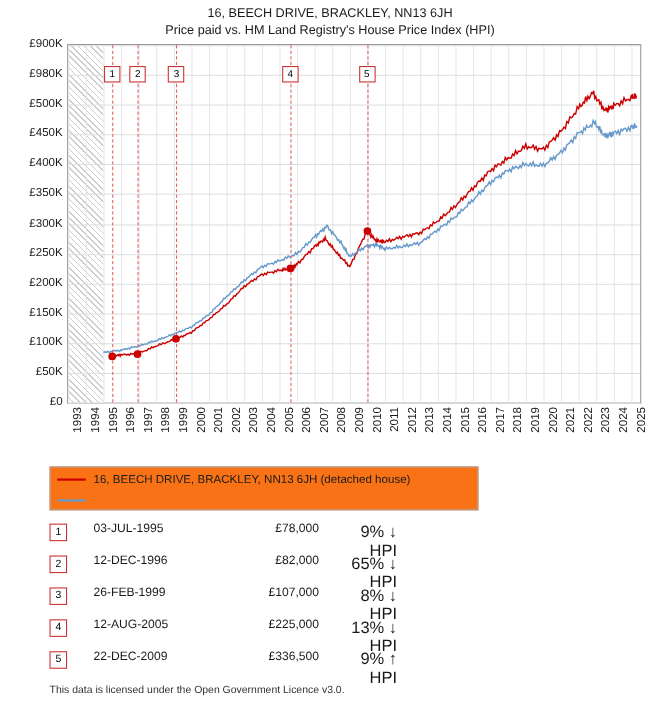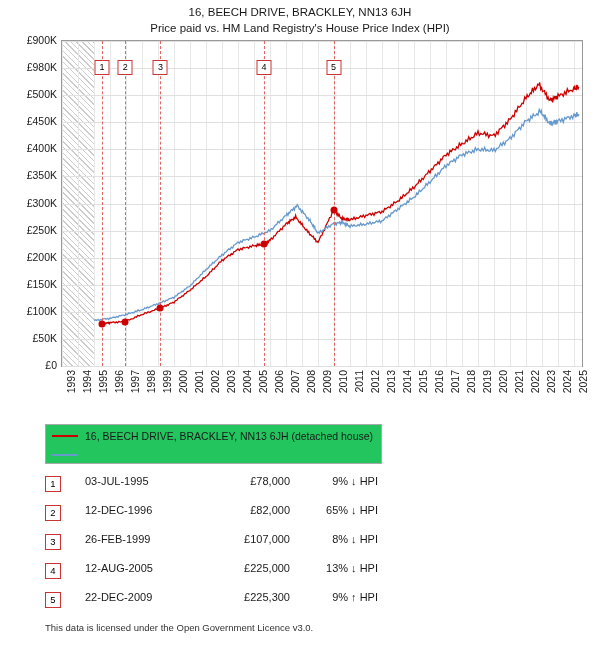--- a/index.html
+++ b/index.html
@@ -117,24 +117,24 @@
     height: 7px;
     border-radius: 50%;
     background: #cc0000;
     transform: translate(-50%, -50%);
   }
   
   #legend {
     position: absolute;
     left: 45px;
     top: 424px;
-    width: 337px;
+    width: 390px;
     height: 40px;
     border: 1px solid #aaaaaa;
-    background: #22c55e;
+    background: #f97316;
     box-sizing: border-box;
   }
   .legend-row {
     display: flex;
     align-items: center;
     height: 19px;
     padding-left: 6px;
   }
   .legend-swatch {
     width: 26px;
@@ -184,25 +184,25 @@
     position: absolute;
     left: 175px;
     width: 70px;
     text-align: right;
     top: 3px;
     font-size: 11px;
     color: #1a1a1a;
   }
   .tdelta {
     position: absolute;
-    left: 271px;
+    left: 254px;
     width: 62px;
     text-align: right;
     top: 3px;
-    font-size: 11px;
+    font-size: 15px;
     color: #1a1a1a;
   }
   
   #footer {
     position: absolute;
     left: 45px;
     top: 622px;
     width: 520px;
   }
   .footer-line {
@@ -376,21 +376,21 @@
       </div>
       <div class="trow">
         <div class="tnum">4</div>
         <div class="tdate">12-AUG-2005</div>
         <div class="tprice">£225,000</div>
         <div class="tdelta">13% ↓ HPI</div>
       </div>
       <div class="trow">
         <div class="tnum">5</div>
         <div class="tdate">22-DEC-2009</div>
-        <div class="tprice">£225,300</div>
+        <div class="tprice">£336,500</div>
         <div class="tdelta">9% ↑ HPI</div>
       </div>
     </div>
 
   <div id="footer">
     <div class="footer-line">This data is licensed under the Open Government Licence v3.0.</div>
   </div>
 
 </div>
 

